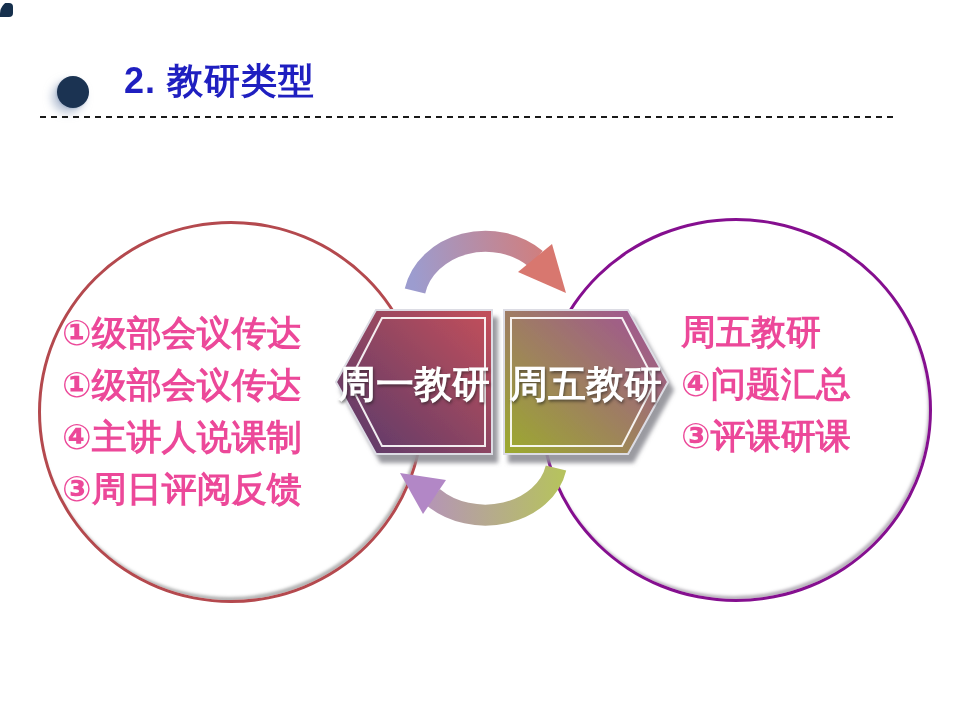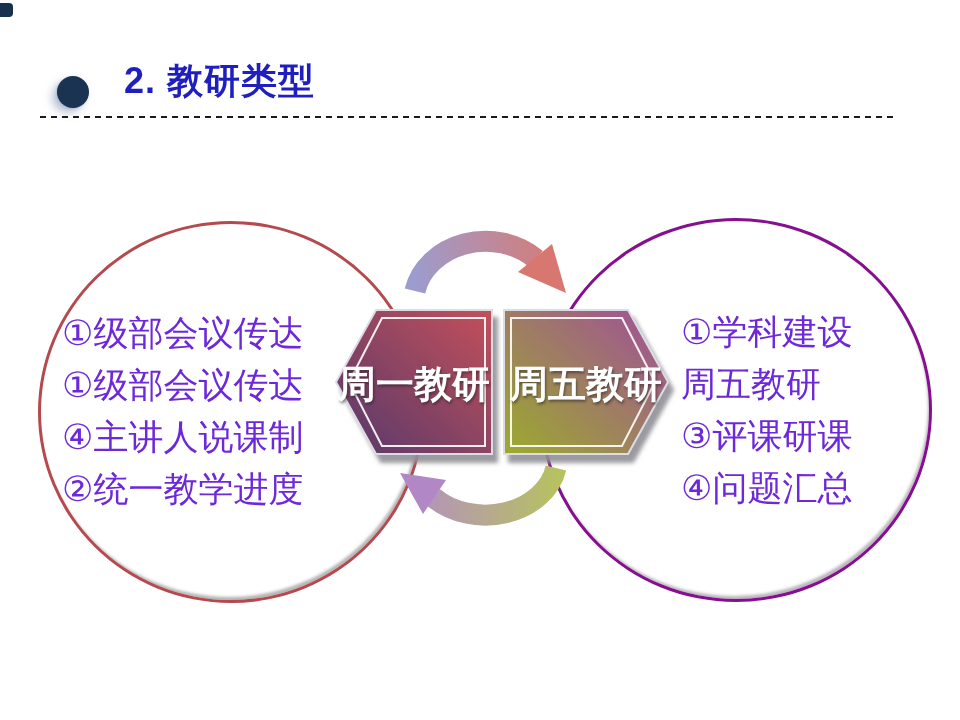--- a/index.html
+++ b/index.html
@@ -1,18 +1,19 @@
 <!DOCTYPE html>
 <html><head>
 <meta charset="utf-8">
 <style>
   html,body{margin:0;padding:0;background:#ffffff;}
   #stage{
     position:relative;width:960px;height:720px;background:#ffffff;overflow:hidden;
     font-family:"Liberation Sans","DejaVu Sans",sans-serif;
+    border-radius:14px;
   }
   
   .corner-blob{position:absolute;left:0;top:3px;width:13px;height:14px;background:#16304d;border-radius:0 4px 4px 0;}
   
   .bullet{
     position:absolute;left:57px;top:76px;width:32px;height:32px;border-radius:50%;
     background:#1b3352;
     box-shadow:-5px 5px 9px rgba(148,165,192,.65), -1px 1px 2px rgba(148,165,192,.5);
   }
   .title{
@@ -27,21 +28,21 @@
   .circle{position:absolute;border-radius:50%;background:transparent;}
   .circle.left{
     left:38px;top:221px;width:380px;height:376px;border:3px solid #b4494e;
     box-shadow:inset -2px -4px 3px -1px rgba(130,130,130,.6);
   }
   .circle.right{
     left:540px;top:218px;width:386px;height:378px;border:3px solid #850f8f;
     box-shadow:inset -2px -4px 3px -1px rgba(140,130,145,.6);
   }
   
-  .list{position:absolute;color:#6d28d9;font-weight:normal;font-size:35px;line-height:52px;white-space:nowrap;}
+  .list{position:absolute;color:#ec4899;font-weight:bold;font-size:35px;line-height:52px;white-space:nowrap;}
   .list.left{left:62px;top:307px;}
   .list.right{left:681px;top:306px;}
   
   .svg-layer{position:absolute;left:0;top:0;width:960px;height:720px;}
   
   .hexlabel{
     position:absolute;top:362px;width:160px;height:44px;line-height:44px;text-align:center;
     font-size:38px;font-weight:bold;color:#ffffff;white-space:nowrap;
     text-shadow:1px 2px 3px rgba(30,30,30,.55);
   }
@@ -59,27 +60,26 @@
   <div class="title">2. 教研类型</div>
   <div class="dashline"></div>
 
   <div class="circle left"></div>
   <div class="circle right"></div>
 
   <div class="list left">
       <div class="li">①级部会议传达</div>
       <div class="li">①级部会议传达</div>
       <div class="li">④主讲人说课制</div>
-      <div class="li">②统一教学进度</div>
+      <div class="li">③周日评阅反馈</div>
     </div>
   <div class="list right">
-      <div class="li">①学科建设</div>
       <div class="li">周五教研</div>
+      <div class="li">④问题汇总</div>
       <div class="li">③评课研课</div>
-      <div class="li">④问题汇总</div>
     </div>
 
   <svg class="svg-layer" viewBox="0 0 960 720" xmlns="http://www.w3.org/2000/svg">
     <defs>
       <linearGradient id="hexL" x1="1" y1="0" x2="0" y2="1">
         <stop offset="0" stop-color="#c4505a"></stop>
         <stop offset="1" stop-color="#55396b"></stop>
       </linearGradient>
       <linearGradient id="hexR" x1="1" y1="0" x2="0" y2="1">
         <stop offset="0" stop-color="#a14d9b"></stop>

